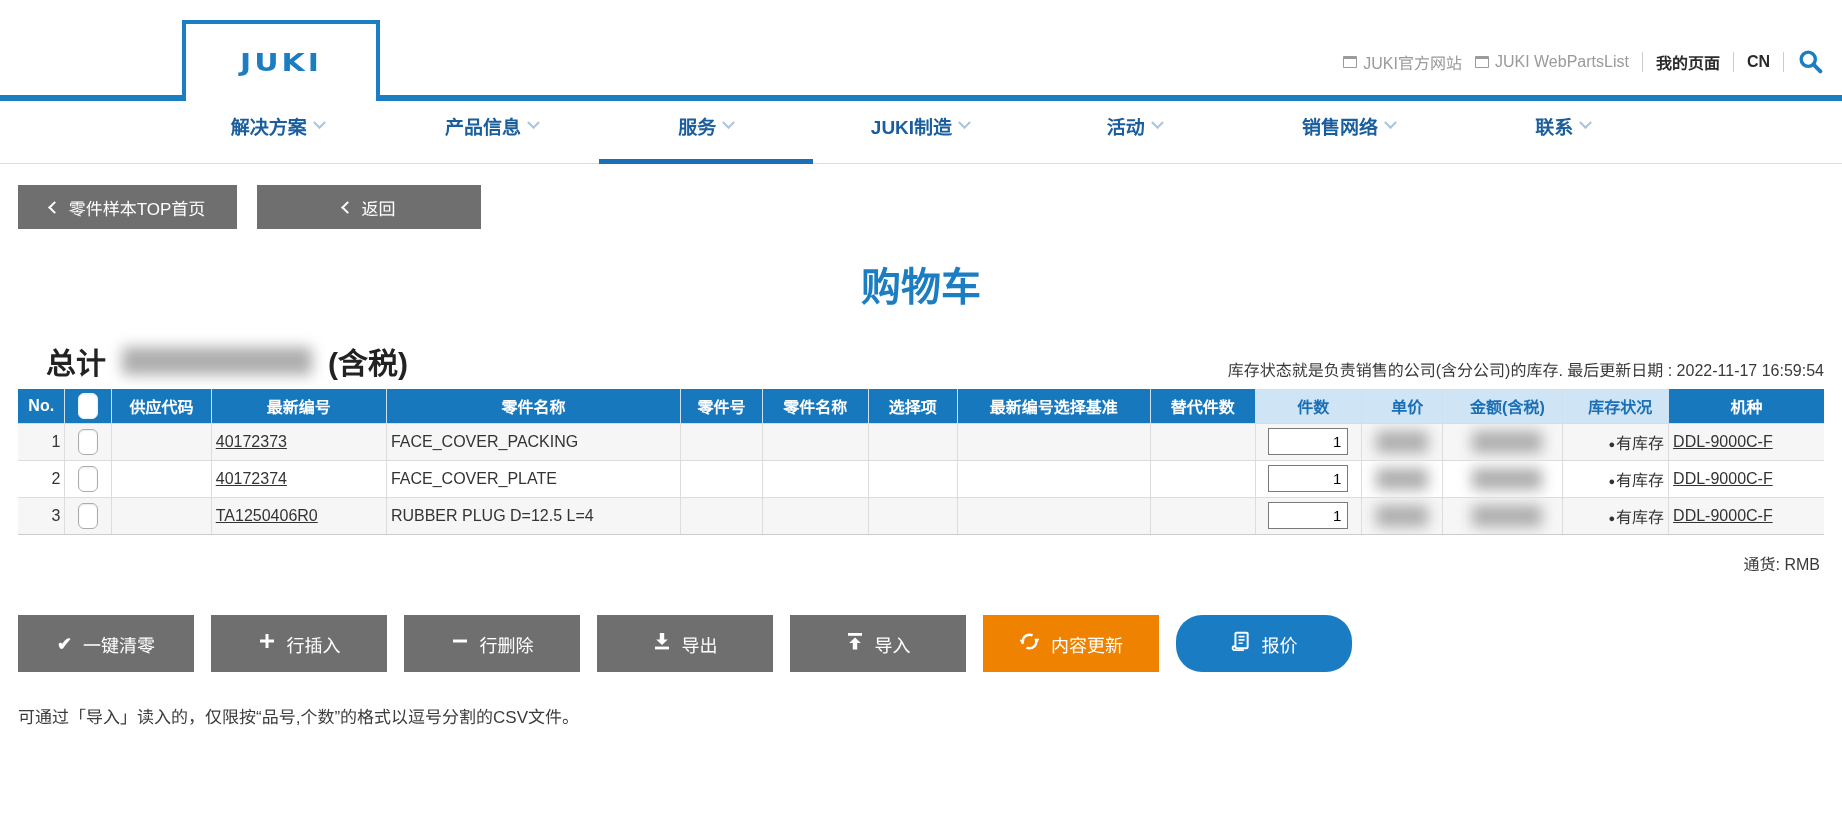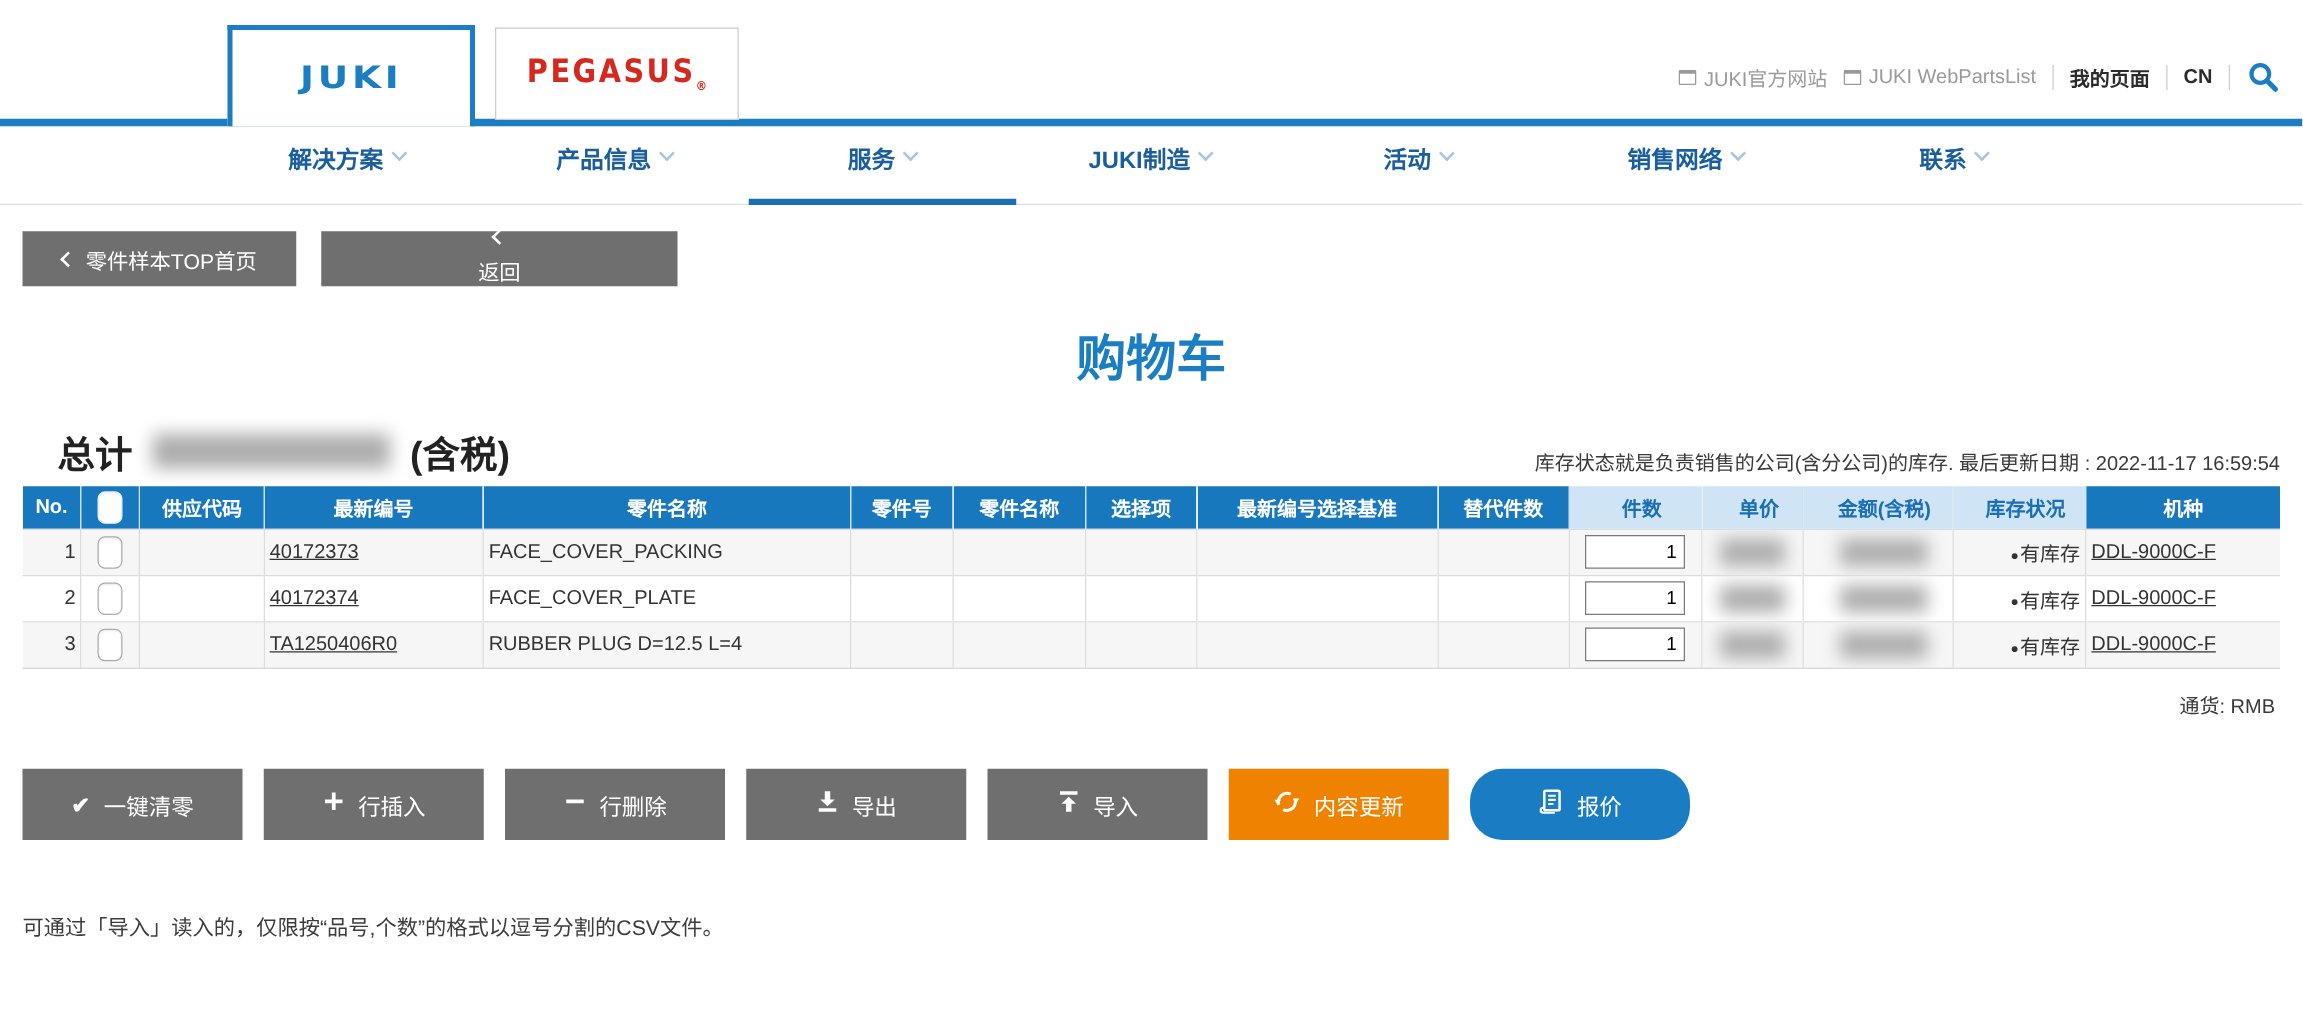--- a/index.html
+++ b/index.html
@@ -32,21 +32,21 @@
     gap:8px; cursor:pointer; }
   .nav-label { color:#1b5e9d; font-weight:bold; font-size:19px; }
   .nav-chev { width:9px; height:9px; border-right:2px solid #a9c4dc; border-bottom:2px solid #a9c4dc;
     transform:rotate(45deg) translate(-2px,-2px); }
   .nav-item.active::after { content:""; position:absolute; left:0; bottom:-1px; width:100%; height:5px; background:#1b6fb5; }
 
   
   .crumbs { margin:21px 0 0 18px; display:flex; gap:20px; }
   .crumb-btn { height:44px; background:#6f6f6f; color:#fff; font-size:17px; border:none; cursor:pointer;
     display:flex; align-items:center; justify-content:center; gap:10px; font-family:inherit; }
-  .crumb-btn.w1 { width:219px; } .crumb-btn.w2 { width:285px;flex-direction:column; }
+  .crumb-btn.w1 { width:219px; } .crumb-btn.w2 { width:224px; }
   .chev-left { width:9px; height:9px; border-left:2px solid #fff; border-bottom:2px solid #fff;
     transform:rotate(45deg); }
 
   
   .page-title { text-align:center; color:#1b7ec2; font-size:40px; font-weight:bold; margin-top:26px; }
   .total-band { margin:26px 18px 6px 18px; display:flex; align-items:flex-end; justify-content:space-between; }
   .total-left { display:flex; align-items:center; gap:16px; margin-left:28px; }
   .total-label, .total-suffix { font-size:30px; font-weight:bold; color:#222; }
   .blur-box { background:#aeaeae; filter:blur(7px); border-radius:2px; }
   .total-blur { width:190px; height:28px; }
@@ -77,32 +77,29 @@
   .stock-dot { font-size:11px; vertical-align:1px; margin-right:1px; }
   .currency-note { text-align:right; margin:16px 22px 0 0; font-size:16px; color:#3a3a3a; }
 
   
   .actions { margin:40px 0 0 18px; display:flex; gap:17px; }
   .act-btn { width:176px; height:57px; border:none; cursor:pointer; color:#fff; font-size:18px;
     display:flex; align-items:center; justify-content:center; gap:11px; font-family:inherit; }
   .act-gray { background:#6f6f6f; } .act-orange { background:#ef8200; } .act-blue { background:#1a7dc4;border-radius:26px; }
   .glyph-icon { font-size:18px; font-weight:bold; line-height:1; }
 
-  .import-note { margin:56px 0 0 18px; font-size:17px; color:#3c3c3c; }
+  .import-note { margin:31px 0 0 18px; font-size:17px; color:#3c3c3c; }
 </style>
 </head>
 <body>
 
 <div class="top-header">
   <div class="blue-bar"></div>
   <div class="juki-tab">
     <span class="juki-logo">JUKI</span>
-  </div>
-  <div class="pegasus-box">
-    <span class="pegasus-logo"><span>PEGASUS</span><span class="reg">®</span></span>
   </div>
   <div class="top-links">
     <span class="top-link">
       <span class="win-icon"></span>
       <span>JUKI官方网站</span>
     </span>
     <span class="top-link">
       <span class="win-icon"></span>
       <span>JUKI WebPartsList</span>
     </span>

